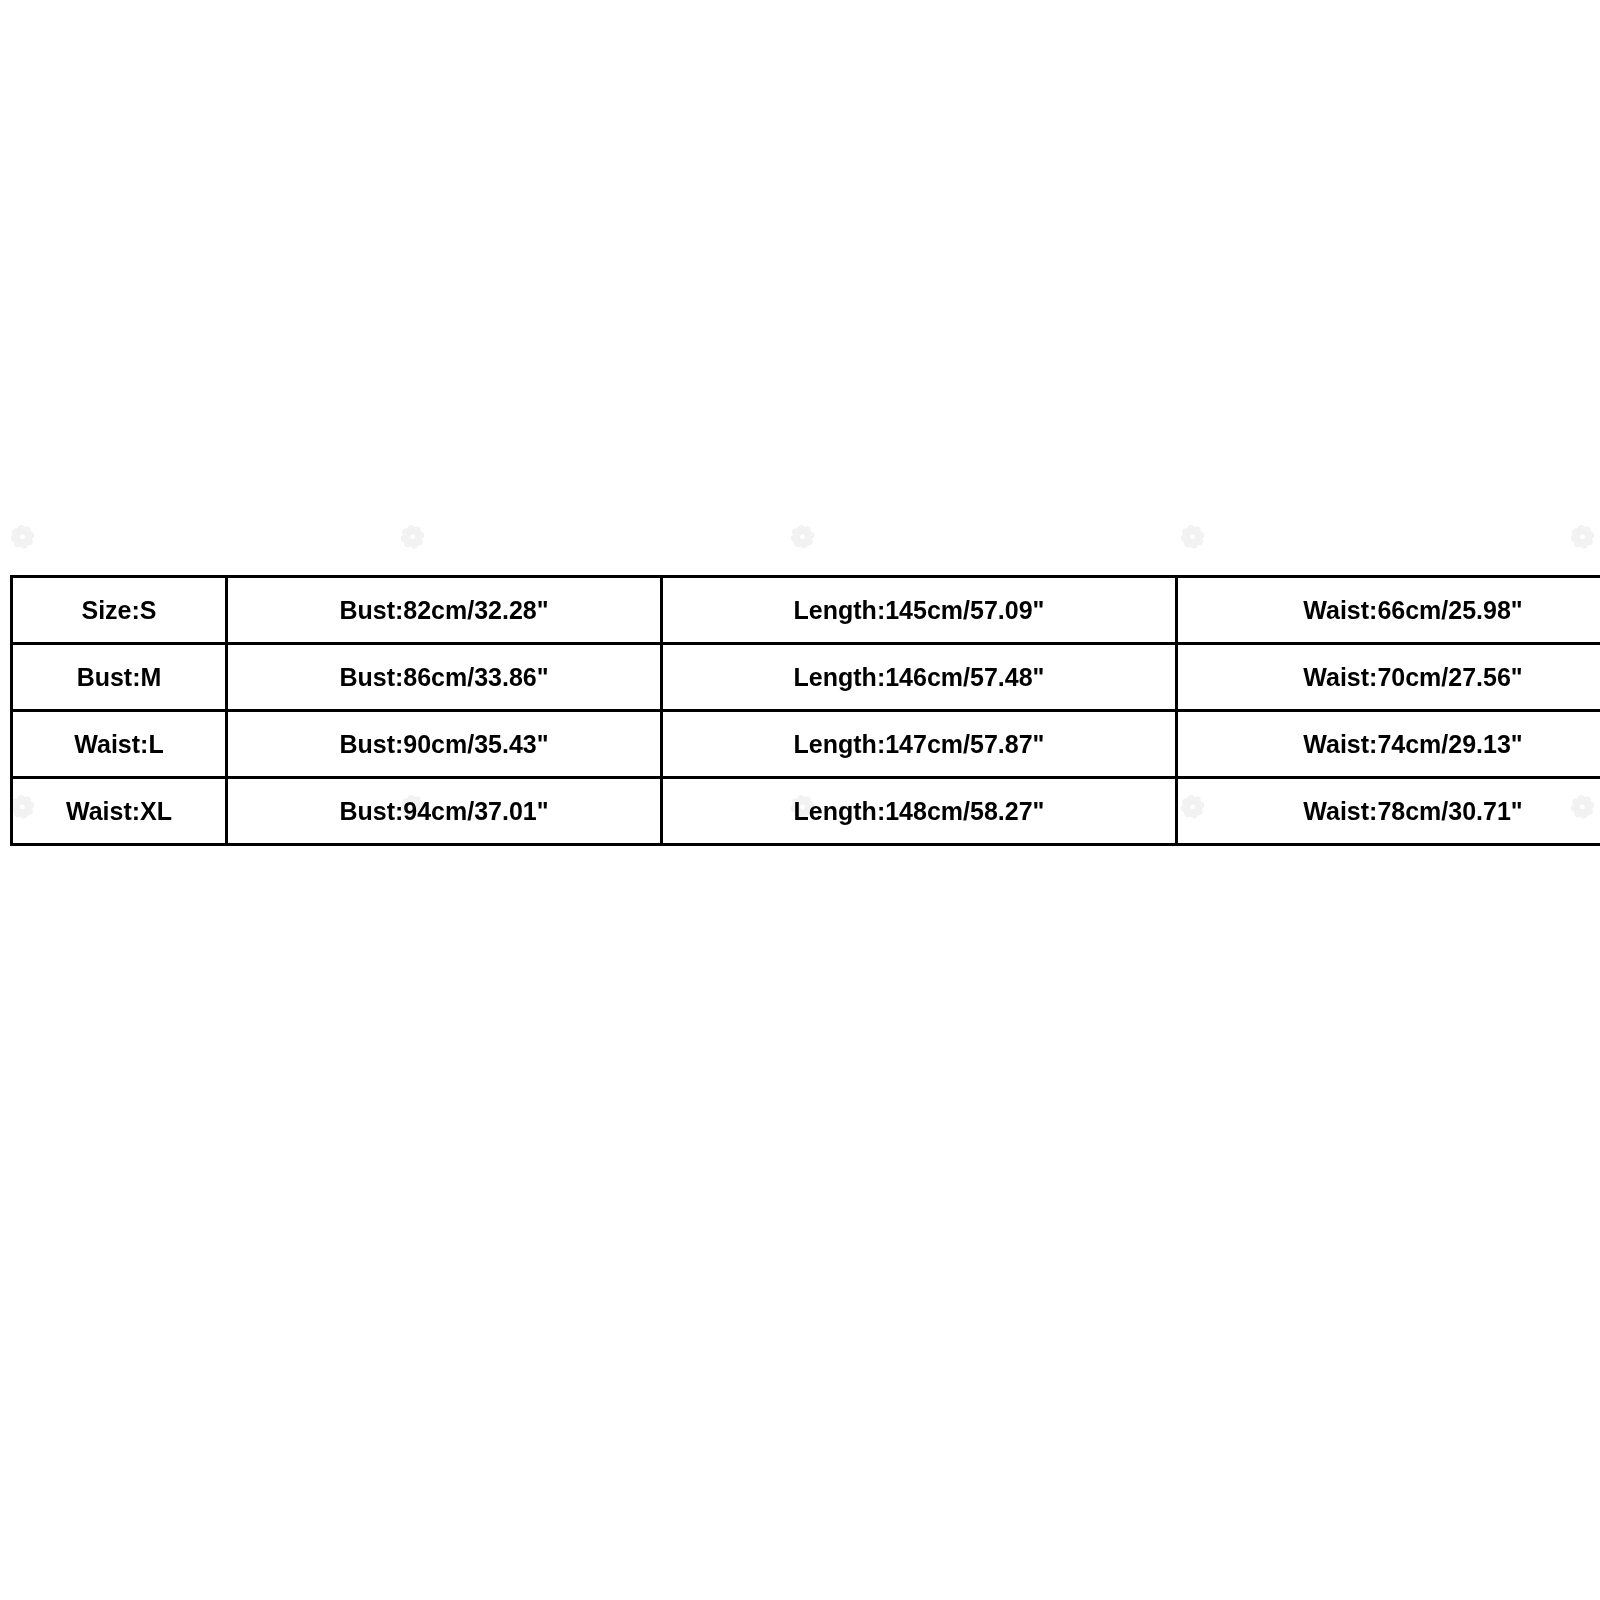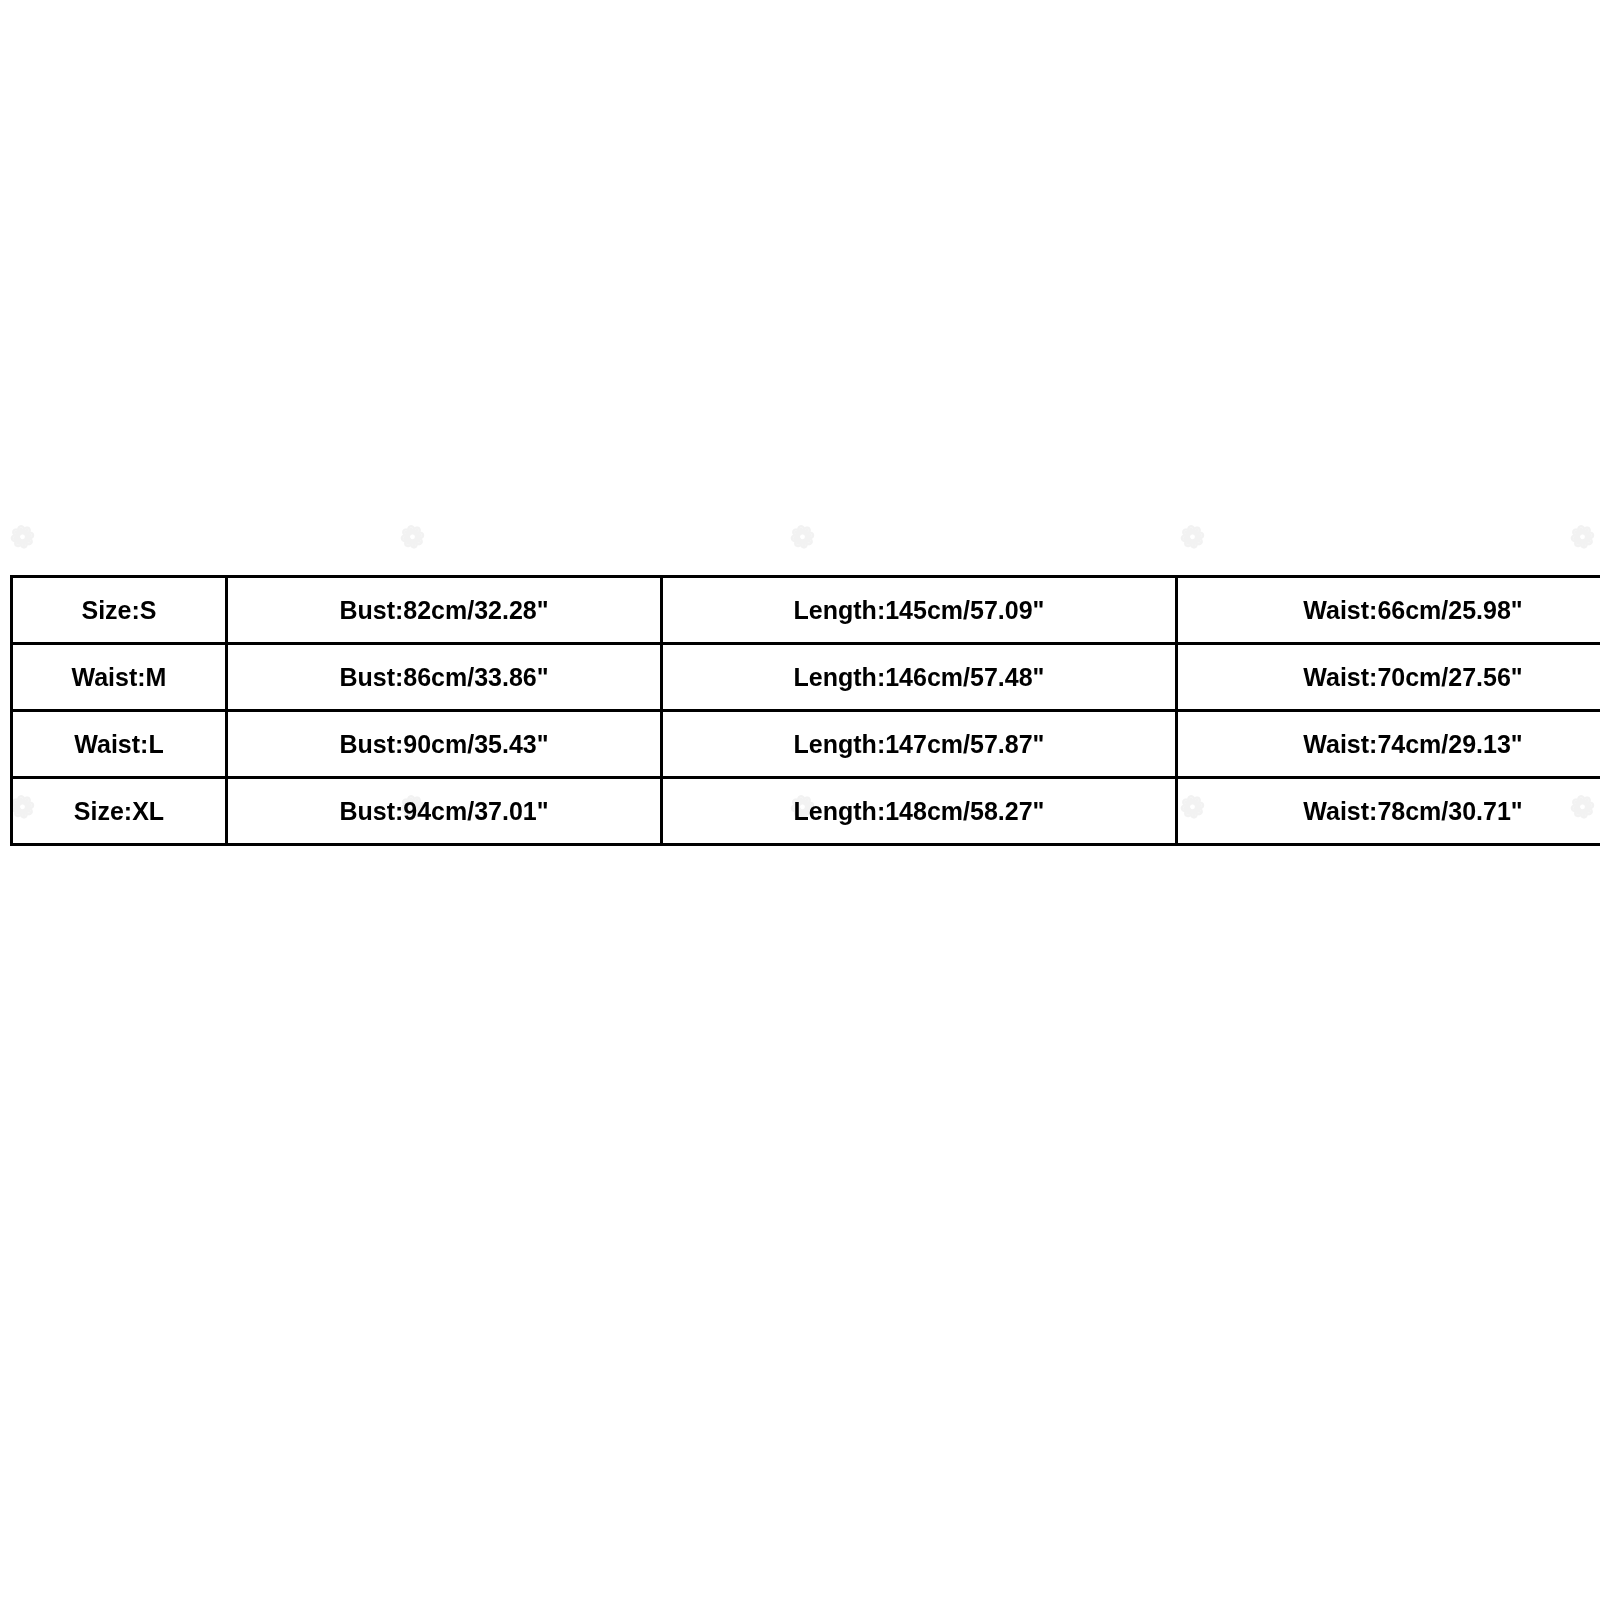--- a/index.html
+++ b/index.html
@@ -97,33 +97,33 @@
   <div class="size-table-wrap">
     <table class="size-table">
       <tbody>
         <tr>
           <td class="col-size">Size:S</td>
           <td class="col-bust">Bust:82cm/32.28"</td>
           <td class="col-length">Length:145cm/57.09"</td>
           <td class="col-waist">Waist:66cm/25.98"</td>
         </tr>
         <tr>
-          <td class="col-size">Waist:M</td>
+          <td class="col-size">Bust:M</td>
           <td class="col-bust">Bust:86cm/33.86"</td>
           <td class="col-length">Length:146cm/57.48"</td>
           <td class="col-waist">Waist:70cm/27.56"</td>
         </tr>
         <tr>
           <td class="col-size">Waist:L</td>
           <td class="col-bust">Bust:90cm/35.43"</td>
           <td class="col-length">Length:147cm/57.87"</td>
           <td class="col-waist">Waist:74cm/29.13"</td>
         </tr>
         <tr>
-          <td class="col-size">Size:XL</td>
+          <td class="col-size">Waist:XL</td>
           <td class="col-bust">Bust:94cm/37.01"</td>
           <td class="col-length">Length:148cm/58.27"</td>
           <td class="col-waist">Waist:78cm/30.71"</td>
         </tr>
       </tbody>
     </table>
   </div>
 
 </div>
 

